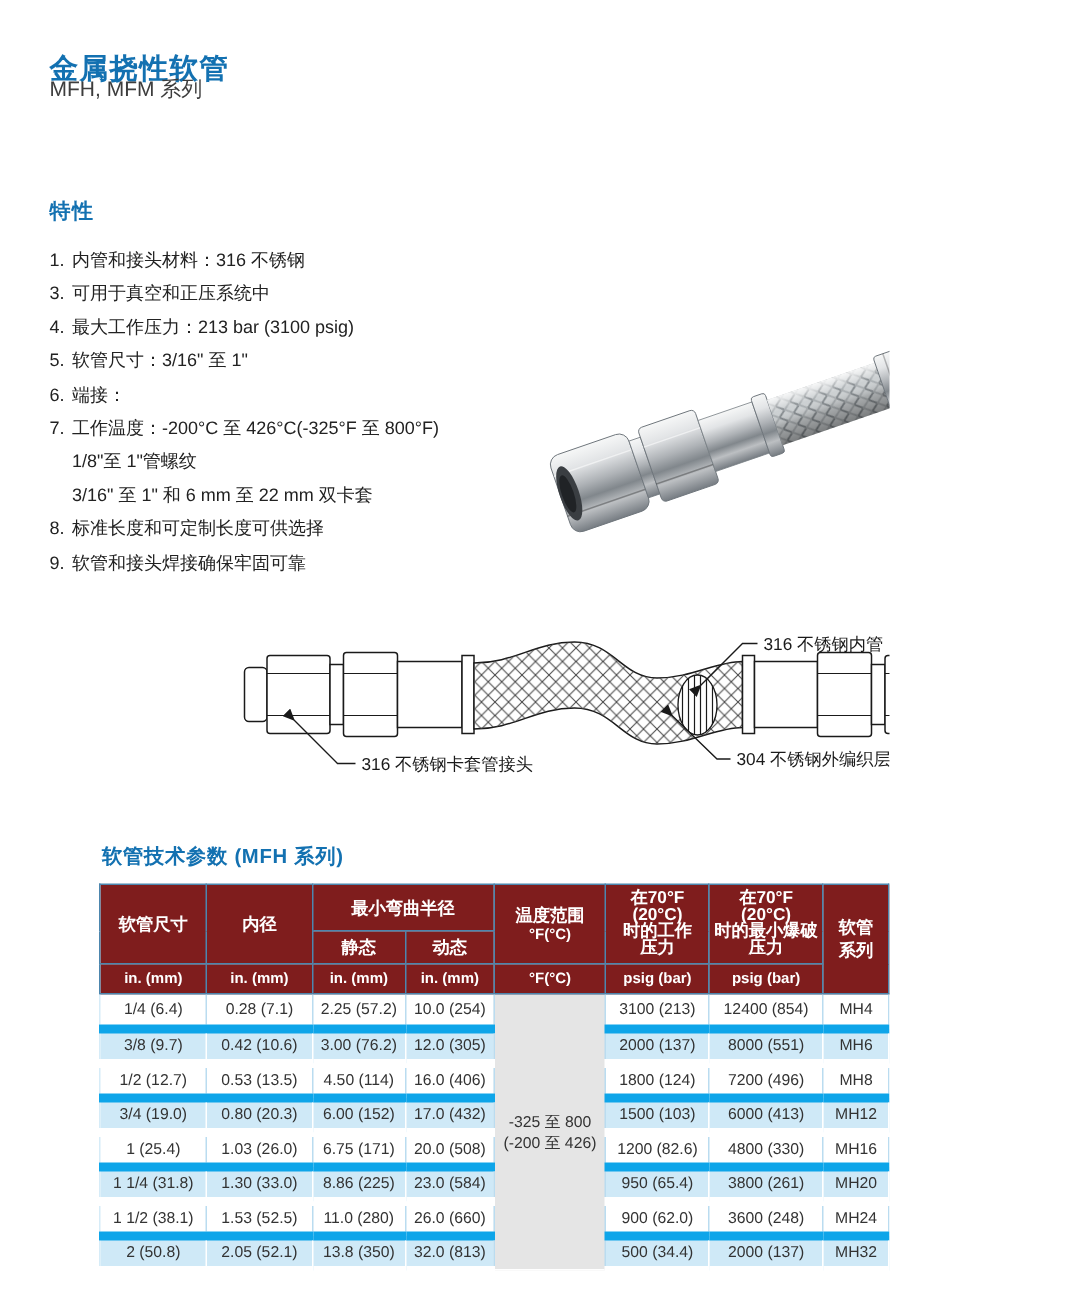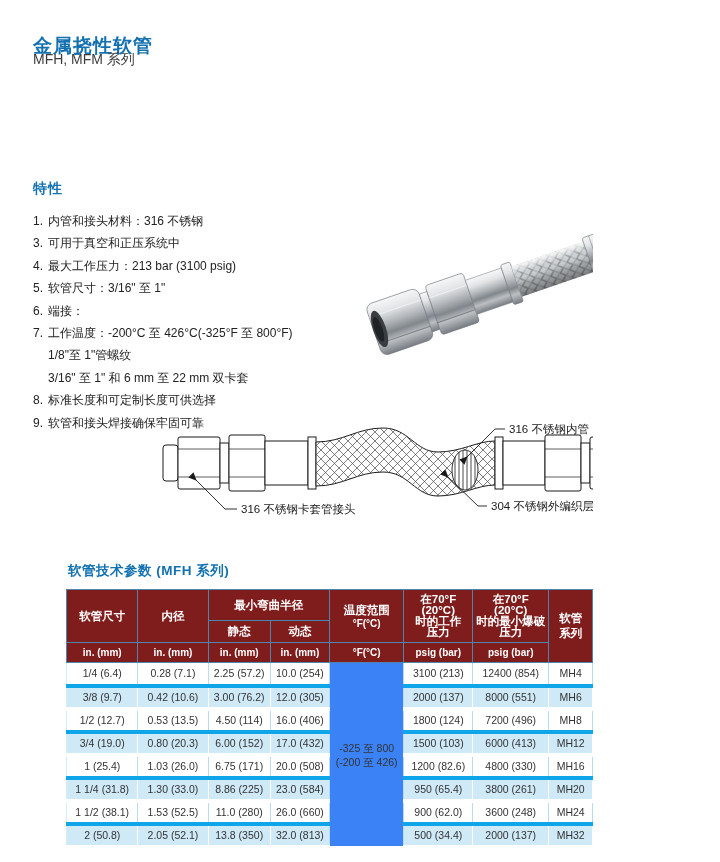--- a/index.html
+++ b/index.html
@@ -5,42 +5,42 @@
   * { margin:0; padding:0; box-sizing:border-box; }
   html,body { background:#fff; }
   .page {
     position:relative; width:593px; height:862px; background:#ffffff;
     font-family:"Liberation Sans","DejaVu Sans",sans-serif; overflow:hidden;
   }
   .doc-title { position:absolute; left:33px; top:33px; font-size:19px; font-weight:bold; color:#1371b1; letter-spacing:1px; }
   .doc-subtitle { position:absolute; left:33px; top:51px; font-size:14px; color:#3d3d3d; }
 
   .features { position:absolute; left:33px; top:132px; width:340px; }
-  .features-heading { font-size:14px; font-weight:bold; color:#1371b1; margin-bottom:12px; letter-spacing:1px;margin-top:48px; }
+  .features-heading { font-size:14px; font-weight:bold; color:#1371b1; margin-bottom:12px; letter-spacing:1px; }
   .feature-item { font-size:12px; color:#222222; line-height:22.4px; white-space:nowrap; }
   .feature-item .num { display:inline-block; width:15px; }
   .feature-item.sub { padding-left:15px; }
 
   .photo { position:absolute; left:358px; top:148px; }
   .diagram { position:absolute; left:15px; top:405px; }
 
   .spec-section { position:absolute; left:30px; top:562px;padding-left:36px; }
   .spec-title { font-size:13.5px; font-weight:bold; color:#1371b1; margin:0 0 9px 2px; letter-spacing:0.5px; }
   table.spec { border-collapse:collapse; table-layout:fixed; }
   table.spec thead th { background:#7f1d1d; color:#ffffff; font-weight:bold; border:1px solid #4c86ae; padding:0 2px; vertical-align:middle; }
   tr.h1 th { height:31px; font-size:11.5px; }
   tr.h2 th { height:22px; font-size:11.5px; }
   tr.units th { height:20px; font-size:10px; }
   th .hline2 { font-size:10px; font-weight:bold; }
   th.pressure-head { font-size:10px; line-height:11px; }
   table.spec tbody td { height:23px; font-size:10.5px; color:#333333; text-align:center; vertical-align:middle;
-    background:#ffffff; border-right:1px solid #badcf0; border-bottom:4px solid #0ea5e9; padding:0; }
+    background:#ffffff; border-right:1px solid #badcf0; border-bottom:6px solid #0ea5e9; padding:0; }
   table.spec tbody td:first-child { border-left:1px solid #d6ecf8; }
   table.spec tbody tr:nth-child(even) td { background:#cfe9f7; border-right-color:#ffffff; border-bottom-color:#ffffff; }
-  table.spec tbody td.temp { background:#3b82f6; border-left:1px solid #badcf0; border-bottom:1px solid #ffffff; font-size:10.5px; line-height:14px; }
+  table.spec tbody td.temp { background:#e5e5e5; border-left:1px solid #badcf0; border-bottom:1px solid #ffffff; font-size:10.5px; line-height:14px; }
 </style>
 </head>
 <body>
 
 <div class="page">
 
   <div class="doc-title">金属挠性软管</div>
   <div class="doc-subtitle">MFH, MFM 系列</div>
 
   <div class="features">

